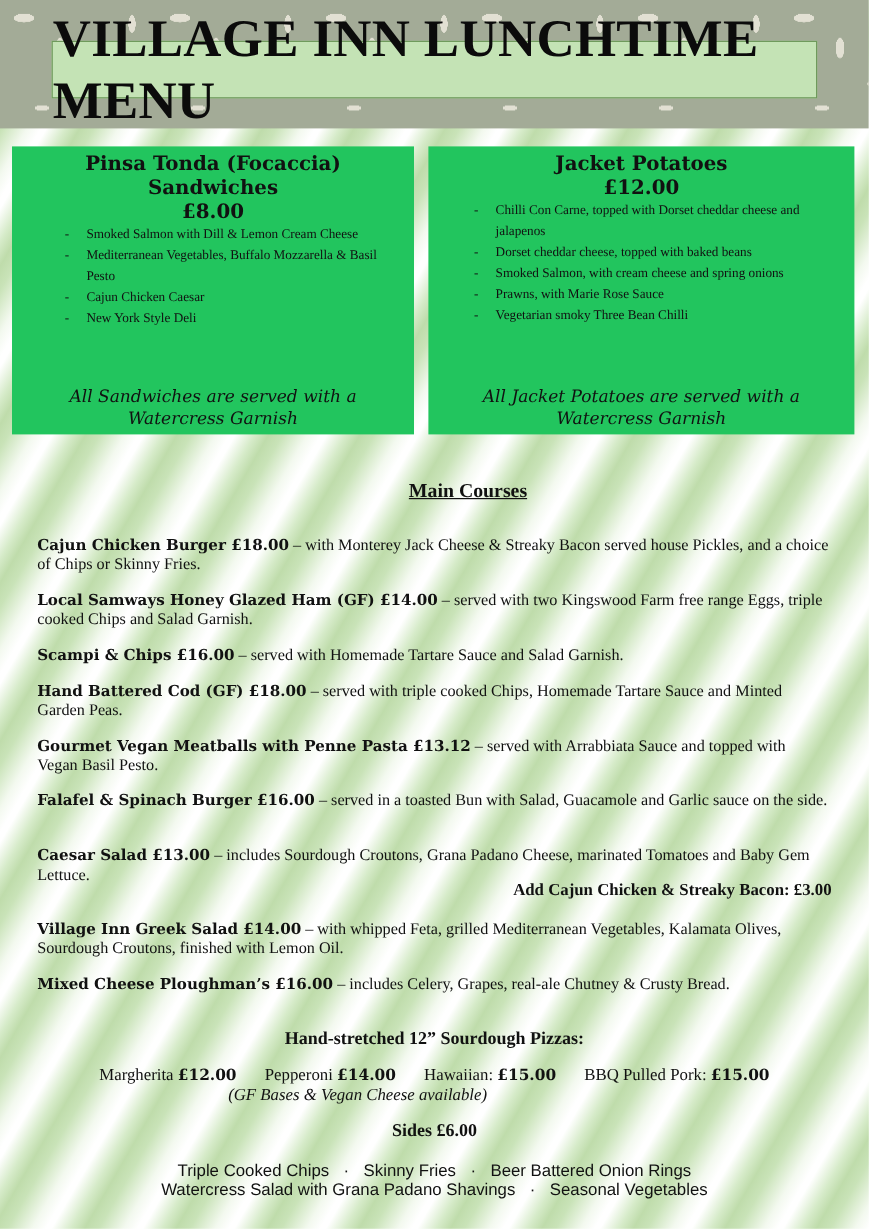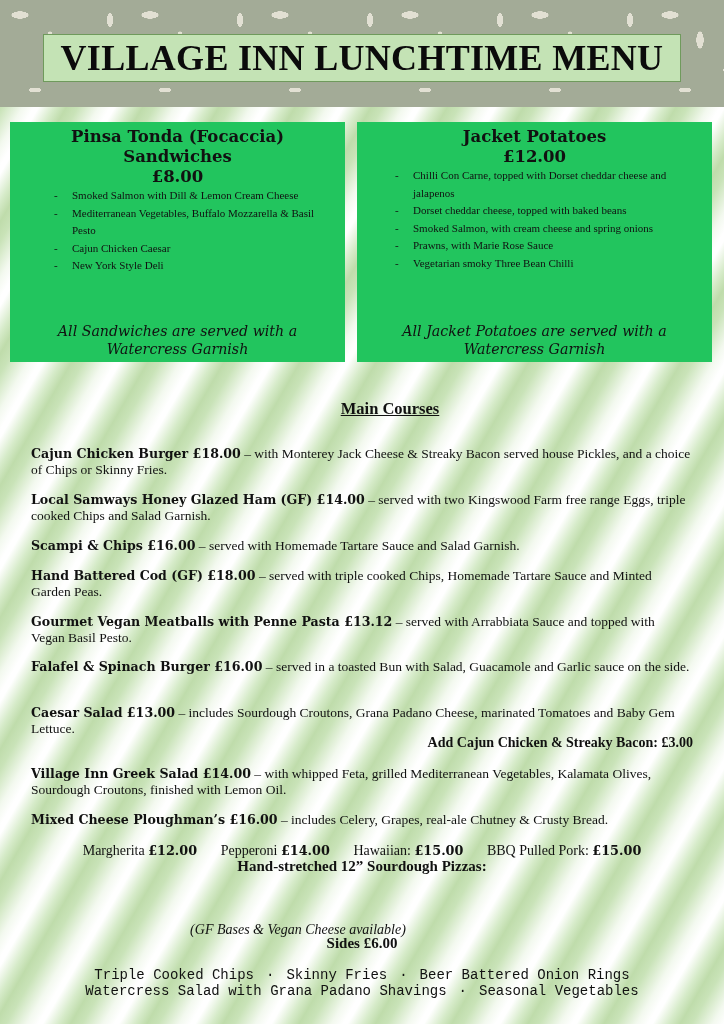--- a/index.html
+++ b/index.html
@@ -23,21 +23,21 @@
       radial-gradient(ellipse 10px 4px at 35px 90px, #e2e0d3 60%, transparent 62%);
     background-size: 130px 107px;
   }
   .title-box {
     position: absolute; left: 43px; top: 34px; width: 636px; height: 46px;
     background: #c4e3b5; border: 1px solid #6f9a5c;
     display: flex; align-items: center; justify-content: center;
   }
   .title-box h1 {
     margin: 0; font-family: "Liberation Serif", serif; font-weight: bold;
-    font-size: 36px; letter-spacing: 0.3px; color: #0b0b0b;
+    font-size: 44px; letter-spacing: 0.3px; color: #0b0b0b;
   }
   .card {
     position: absolute; top: 122px; height: 240px; background: #22c55e;
     box-sizing: border-box; padding: 5px 10px 0 10px;
   }
   .card.left { left: 10px; width: 335px; }
   .card.right { left: 357px; width: 355px; }
   .card h2 {
     margin: 0; text-align: center; font-size: 16.5px; font-weight: bold; line-height: 20px;
   }
@@ -68,32 +68,32 @@
   .dish b { font-family: "DejaVu Serif", serif; font-size: 12.6px; text-align: right; }
   .addon {
     position: absolute; right: 31px; top: 735px;
     font-family: "Liberation Serif", serif; font-weight: bold; font-size: 14px;
   }
   .center-head {
     position: absolute; left: 0; width: 724px; text-align: center;
     font-family: "Liberation Serif", serif; font-weight: bold; font-size: 15px;
   }
   .pizza-row {
-    position: absolute; left: 0; width: 724px; top: 843px; text-align: center;
+    position: absolute; left: 0; width: 724px; top: 889px; text-align: center;
     font-family: "Liberation Serif", serif; font-size: 14px;
   }
   .pizza-row span.p { margin: 0 10px; }
   .pizza-row b { font-family: "DejaVu Serif", serif; font-size: 12.8px; }
   .pizza-note {
     position: absolute; left: 0; width: 596px; top: 906px; text-align: center;
-    font-family: "Liberation Serif", serif; font-style: italic; font-size: 14px; margin-top: 16px;
+    font-family: "Liberation Serif", serif; font-style: italic; font-size: 14px;
   }
   .sides-line {
     position: absolute; left: 0; width: 724px; text-align: center;
-    font-family: Liberation Mono, monospace; font-size: 14px;
+    font-family: Liberation Sans, sans-serif; font-size: 14px;
   }
   .sides-line .dot { margin: 0 12px; }
 </style>
 </head>
 <body>
 
 <div class="banner"></div>
 <div class="title-box">
   <h1>VILLAGE INN LUNCHTIME MENU</h1>
 </div>

